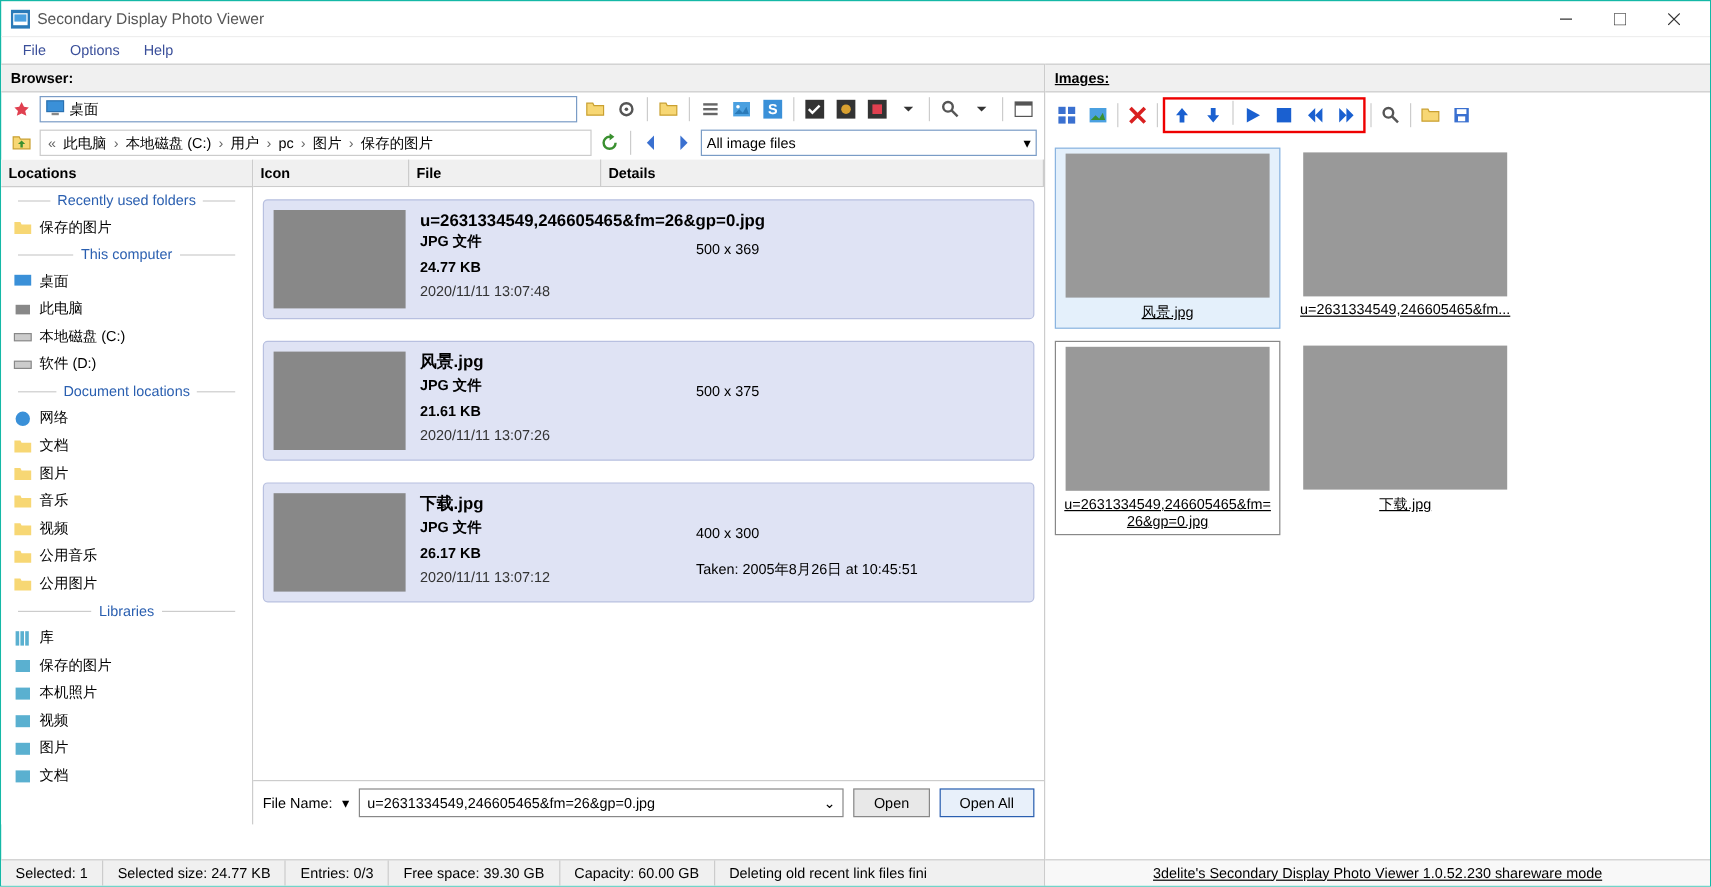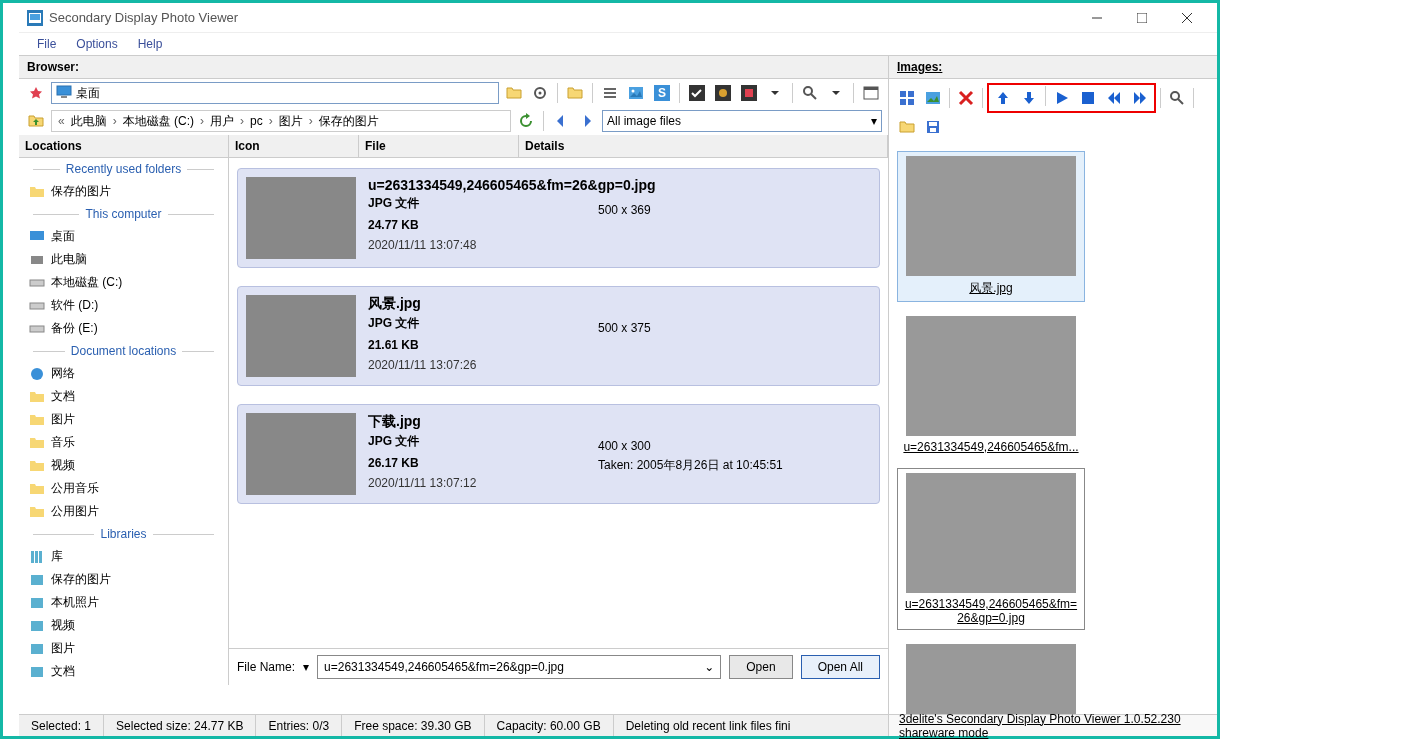--- a/index.html
+++ b/index.html
@@ -1,17 +1,17 @@
 <!DOCTYPE html>
 <html><head>
 <meta charset="utf-8">
 <style>
 * { margin: 0; padding: 0; box-sizing: border-box; font-family: "Segoe UI", Tahoma, sans-serif; font-size: 12px; }
 body { background: #fff; overflow: hidden; }
-.window { width: 1220px; height: 739px; display: flex; flex-direction: column; border: 3px solid #14b8a6; padding-left: 16px; }
+.window { width: 1426px; height: 739px; display: flex; flex-direction: column; border: 1px solid #14b8a6; }
 .titlebar { height: 30px; display: flex; align-items: center; padding: 0 8px; border-bottom: 1px solid #eee; }
 .titlebar .app-icon { width: 16px; height: 16px; margin-right: 6px; }
 .titlebar .title { flex: 1; color: #555; font-size: 13px; }
 .titlebar .win-btns { display: flex; }
 .titlebar .win-btn { width: 45px; height: 28px; display: flex; align-items: center; justify-content: center; color: #333; }
 .menubar { height: 22px; display: flex; align-items: center; padding: 0 8px; color: #3a4f9a; }
 .menubar .menu-item { padding: 2px 10px; cursor: default; }
 .content { flex: 1; display: flex; min-height: 0; }
 .left-panel { width: 870px; display: flex; flex-direction: column; border-right: 1px solid #ccc; }
 .right-panel { flex: 1; display: flex; flex-direction: column; text-decoration: underline; }
@@ -42,21 +42,21 @@
 .file-list { flex: 1; overflow-y: auto; padding: 10px 8px; background: #fff; }
 .file-card { display: flex; background: #dfe3f4; border: 1px solid #b8c0e0; border-radius: 4px; margin-bottom: 18px; padding: 8px; gap: 12px; }
 .file-card .thumb { width: 110px; height: 82px; background: #888; flex-shrink: 0; }
 .file-card .meta { display: flex; gap: 30px; flex: 1; }
 .file-card .meta-col1 { width: 200px; }
 .file-card .fn { font-weight: bold; font-size: 14px; }
 .file-card .ft { font-weight: bold; margin-top: 2px; }
 .file-card .fs { font-weight: bold; margin-top: 6px; }
 .file-card .fd { margin-top: 6px; color: #333; }
 .file-card .dim { margin-top: 26px; }
-.file-card .taken { margin-top: 4px; }
+.file-card .taken { margin-top: 15px; }
 .filename-row { display: flex; align-items: center; padding: 6px 8px; gap: 8px; border-top: 1px solid #ccc; }
 .filename-combo { flex: 1; height: 24px; border: 1px solid #888; padding: 0 6px; display: flex; align-items: center; justify-content: space-between; }
 .fbtn { height: 24px; padding: 0 16px; border: 1px solid #888; background: #e8e8e8; }
 .fbtn.primary { border: 1px solid #2a5fb0; background: #e8f0fa; }
 .statusbar { height: 22px; border-top: 1px solid #ccc; display: flex; align-items: center; background: #f0f0f0; margin-top: 29px; }
 .statusbar .cell { padding: 0 12px; border-right: 1px solid #ccc; height: 100%; display: flex; align-items: center; }
 .right-toolbar { display: flex; align-items: center; padding: 4px 6px; gap: 2px; flex-wrap: wrap; }
 .right-toolbar .tbtn { width: 24px; height: 24px; }
 .highlight-box { border: 2px solid #e00; padding: 1px 2px; display: flex; gap: 2px; }
 .thumbs-area { flex: 1; padding: 8px; display: flex; flex-wrap: wrap; align-content: flex-start; gap: 10px; overflow-y: auto; }
@@ -299,28 +299,20 @@
               </span>
               <span>本地磁盘 (C:)</span>
             </div>
           <div class="loc-item">
               <span class="ic">
                 <svg viewBox="0 0 16 16">
                   <rect x="1" y="5" width="14" height="6" fill="#ccc" stroke="#888"></rect>
                 </svg>
               </span>
               <span>软件 (D:)</span>
-            </div>
-          <div class="loc-item">
-              <span class="ic">
-                <svg viewBox="0 0 16 16">
-                  <rect x="1" y="5" width="14" height="6" fill="#ccc" stroke="#888"></rect>
-                </svg>
-              </span>
-              <span>备份 (E:)</span>
             </div>
 
           <div class="loc-section-title">
               <span>Document locations</span>
             </div>
           <div class="loc-item">
               <span class="ic">
                 <svg viewBox="0 0 16 16">
                   <circle cx="8" cy="8" r="6" fill="#3a90d8"></circle>
                 </svg>

